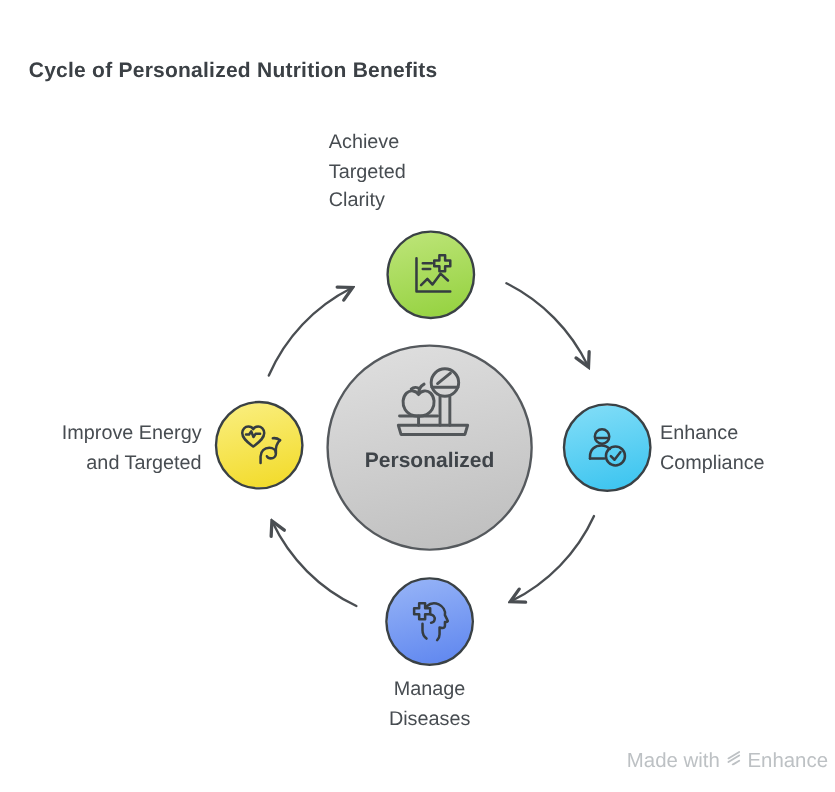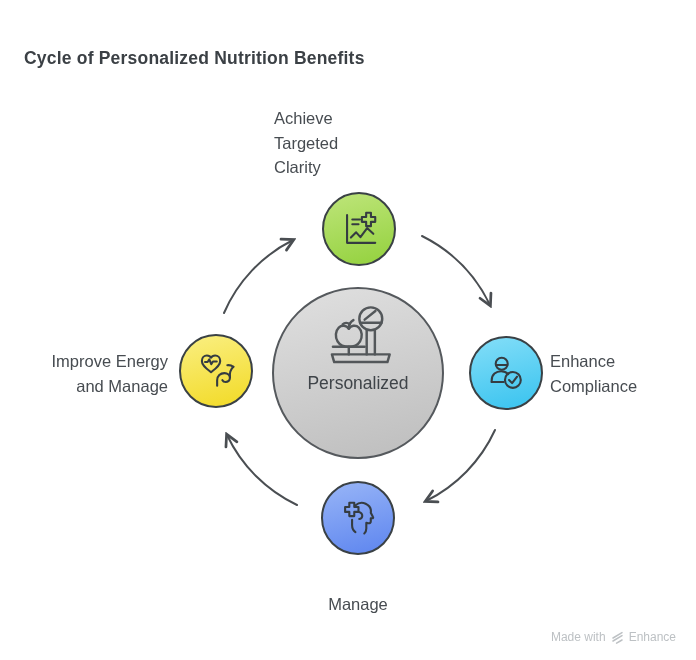--- a/index.html
+++ b/index.html
@@ -8,42 +8,42 @@
     font-family:"Liberation Sans","DejaVu Sans",sans-serif;
   }
   .title{
     position:absolute;top:48px;left:24px;width:648px;text-align:left;
     font-size:17.5px;font-weight:700;color:#3b4045;letter-spacing:.2px;
   }
   .arrows{position:absolute;left:0;top:0;width:696px;height:660px;pointer-events:none;}
   .node-label{position:absolute;color:#474c51;font-size:16.5px;line-height:24.5px;font-weight:400;}
   .label-top{left:274px;top:106px;width:200px;text-align:left;}
   .label-right{left:550px;top:349px;width:150px;text-align:left;}
-  .label-bottom{left:258px;top:562px;width:200px;text-align:center;margin-top:30px;}
+  .label-bottom{left:258px;top:562px;width:200px;text-align:center;}
   .label-left{left:0px;top:349px;width:168px;text-align:right;}
   .node-circle{
     position:absolute;width:74px;height:74px;border-radius:50%;
     border:2.5px solid #3a4145;box-sizing:border-box;
     display:flex;align-items:center;justify-content:center;
   }
   .node-top{left:322px;top:192px;}
   .node-right{left:469px;top:336px;}
   .node-bottom{left:321px;top:481px;}
   .node-left{left:179px;top:334px;}
   .center-circle{
     position:absolute;left:272px;top:287px;width:172px;height:172px;border-radius:50%;
     border:2px solid #55595d;box-sizing:border-box;
-    display:flex;flex-direction:column;align-items:center;
+    display:flex;flex-direction:column;align-items:center;font-weight:bold;
   }
   .center-icon{margin-top:16px;}
   .center-label{margin-top:2px;text-align:center;color:#3f4449;font-size:17.5px;line-height:25.5px;}
   .node-icon{display:block;}
   .watermark{
-    position:absolute;right:20px;bottom:16px;display:flex;align-items:flex-end;gap:5px;
-    color:#bdc1c4;font-size:12px;
+    position:absolute;right:6px;bottom:16px;display:flex;align-items:flex-start;gap:5px;
+    color:#bdc1c4;font-size:17px;
   }
 </style>
 </head>
 <body>
 
 <div class="canvas">
 
   <div class="title">Cycle of Personalized Nutrition Benefits</div>
 
   <svg class="arrows" viewBox="0 0 696 660">
@@ -110,25 +110,26 @@
   <div class="node-circle node-bottom" style="background: linear-gradient(165deg, rgb(152, 181, 247), rgb(93, 133, 239));">
     <svg class="node-icon" width="42" height="42" viewBox="0 0 44 44" fill="none" stroke="#353c41" stroke-width="2.2" stroke-linecap="round" stroke-linejoin="round">
       <path d="M12.9 6 H18.1 V10.4 H22.5 V15.6 H18.1 V20 H12.9 V15.6 H8.5 V10.4 H12.9 Z"></path>
       <path d="M19.5 8.6 C22.3 6.1 26.5 5.4 30 7 C33.8 8.8 36 12.6 35.4 16.4 L37.7 20.9 C38.1 21.6 37.7 22.3 36.9 22.3 H35.4 V25.4 C35.4 26.9 34.4 27.7 32.9 27.5 L30.7 27.1 V33 C30.7 35.2 30 36.9 28.6 38.2"></path>
       <path d="M15.8 23.8 V29.6 C15.8 32.7 17 35.1 19.3 36.8"></path>
       <path d="M23 15.8 C25.4 16.2 26.8 18 26.4 20.3 C26.1 21.9 24.9 22.9 23.3 23"></path>
     </svg>
   </div>
   <div class="node-label label-bottom">
     <div>Manage</div>
+    <div>Diseases</div>
   </div>
 
   <div class="node-label label-left">
     <div>Improve Energy</div>
-    <div>and Manage</div>
+    <div>and Targeted</div>
   </div>
   <div class="node-circle node-left" style="background: linear-gradient(165deg, rgb(250, 239, 130), rgb(242, 218, 37));">
     <svg class="node-icon" width="42" height="42" viewBox="0 0 44 44" fill="none" stroke="#353c41" stroke-width="2.2" stroke-linecap="round" stroke-linejoin="round">
       <path d="M16.8 23.2 C12.2 19.6 7.2 16.4 7.2 11.4 C7.2 8 9.7 5.7 12.5 5.7 C14.6 5.7 16.2 6.9 16.8 8 C17.4 6.9 19 5.7 21.1 5.7 C23.9 5.7 26.4 8 26.4 11.4 C26.4 16.4 21.4 19.6 16.8 23.2 Z"></path>
       <path d="M10.5 12.6 H13.2 L15 9.9 L17 14.9 L18.8 12.1 H22.8"></path>
       <path d="M23.2 37.5 V31.8 C23.2 27.3 26.6 24.2 30.8 24.2 C34.2 24.2 36.6 26.3 36.6 29.2 C36.6 31.8 34.6 33.5 32.1 33.5 C30.5 33.5 29.3 32.8 28.7 31.6"></path>
       <path d="M36.6 28.6 C36.1 24.2 37.2 20.4 40.2 17.6"></path>
       <path d="M40.2 17.6 C38.4 16.2 36.2 15.6 33.9 15.9"></path>
     </svg>
   </div>

